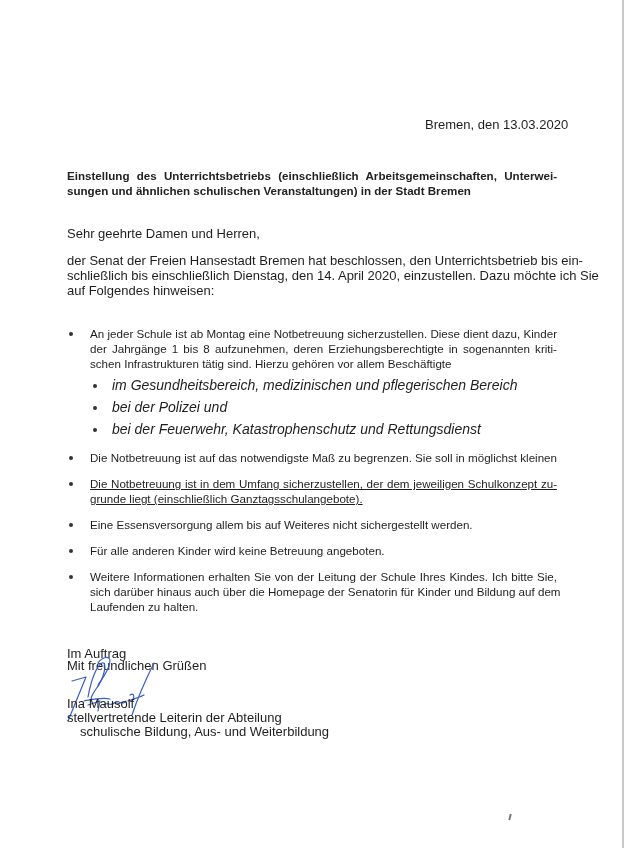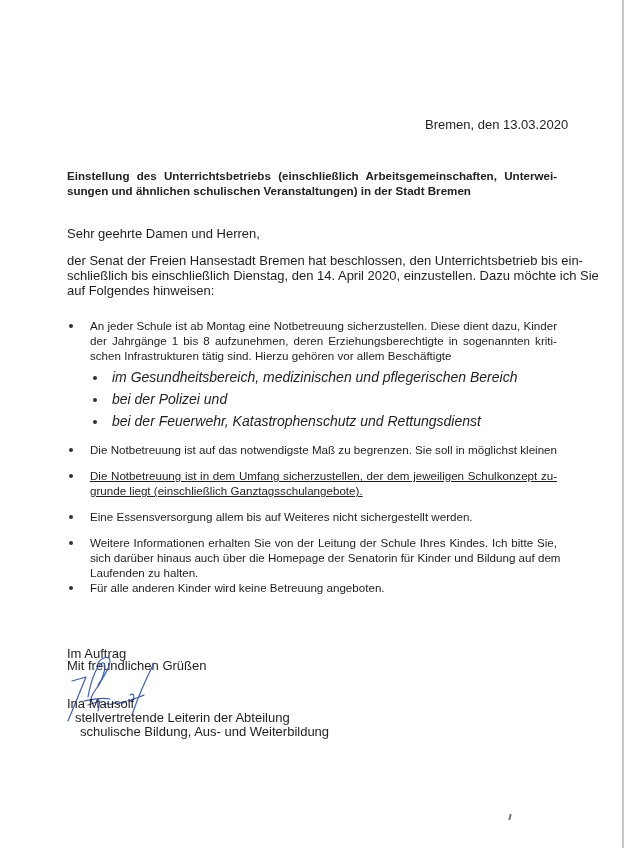--- a/index.html
+++ b/index.html
@@ -11,30 +11,30 @@
   .abs { position: absolute; white-space: nowrap; font-size: 13px; line-height: 15px; }
   .date { left: 425px; top: 117px; }
   .subject { left: 67px; top: 168px; font-weight: bold; font-size: 11.6px; line-height: 15px; color: #222; }
   .subject .l1 { display: block; width: 490px; text-align: justify; text-align-last: justify; }
   .subject .l2 { display: block; }
   .salutation { left: 67px; top: 226px; }
   .intro { left: 67px; top: 253px; }
   .intro span { display: block; }
   .just { width: 490px; text-align: justify; text-align-last: justify; }
   .list { position: absolute; left: 67px; top: 318px; width: 490px; margin: 0; padding: 0; list-style: none; }
-  .li { position: relative; padding-left: 23px; font-size: 11.6px; line-height: 15px; white-space: nowrap; }
+  .li { position: relative; padding-left: 23px; font-size: 11.6px; line-height: 15px; white-space: nowrap; margin-top: 8px; }
   .li .bullet { position: absolute; left: 2px; top: 6px; width: 4px; height: 4px; border-radius: 50%; background: #333; }
   .li .line { display: block; }
   .li .line.just { width: 467px; }
   .sub { position: relative; padding-left: 45px; font-size: 14px; line-height: 15px; white-space: nowrap; font-style: italic; }
   .sub .bullet { position: absolute; left: 26px; top: 6px; width: 4px; height: 4px; border-radius: 50%; background: #333; }
   .closing { left: 67px; top: 618px; margin-top: 40px; }
   .im-auftrag { left: 67px; top: 646px; }
   .name { left: 67px; top: 696px; }
-  .title1 { left: 67px; top: 710px; margin-left: 8px; }
+  .title1 { left: 67px; top: 710px; }
   .title2 { left: 80px; top: 724px; }
   .signature { position: absolute; left: 58px; top: 655px; width: 110px; height: 70px; }
   .mark { position: absolute; left: 509px; top: 814px; width: 2px; height: 6px; background: #777; transform: rotate(15deg); }
 </style>
 </head>
 <body>
 
 <div class="page-edge"></div>
 
 <div class="abs date">Bremen, den 13.03.2020</div>
@@ -77,29 +77,29 @@
   </li>
   <li class="li" style="margin-bottom:11px;text-decoration:underline;">
     <span class="bullet"></span>
     <span class="line just">Die Notbetreuung ist in dem Umfang sicherzustellen, der dem jeweiligen Schulkonzept zu-</span>
     <span class="line">grunde liegt (einschließlich Ganztagsschulangebote).</span>
   </li>
   <li class="li" style="margin-bottom:11px;">
     <span class="bullet"></span>
     <span class="line">Eine Essensversorgung allem bis auf Weiteres nicht sichergestellt werden.</span>
   </li>
+  <li class="li" style="margin-bottom:11px;">
+    <span class="bullet"></span>
+    <span class="line">Für alle anderen Kinder wird keine Betreuung angeboten.</span>
+  </li>
   <li class="li">
     <span class="bullet"></span>
     <span class="line just">Weitere Informationen erhalten Sie von der Leitung der Schule Ihres Kindes. Ich bitte Sie,</span>
     <span class="line just">sich darüber hinaus auch über die Homepage der Senatorin für Kinder und Bildung auf dem</span>
     <span class="line">Laufenden zu halten.</span>
-  </li>
-  <li class="li" style="margin-bottom:11px;">
-    <span class="bullet"></span>
-    <span class="line">Für alle anderen Kinder wird keine Betreuung angeboten.</span>
   </li>
 </ul>
 
 <div class="abs closing">Mit freundlichen Grüßen</div>
 <div class="abs im-auftrag">Im Auftrag</div>
 
 <svg class="signature" viewBox="0 0 110 70" fill="none" stroke="#3b5fc4" stroke-width="1.2" stroke-linecap="round" stroke-linejoin="round">
   <path d="M14 26 L28 22 L10 66"></path>
   <path d="M30 42 C34 20, 40 10, 44 8 C50 6, 46 24, 38 34 C34 40, 32 44, 34 44"></path>
   <path d="M40 8 C44 2, 52 0, 52 6 C52 14, 44 24, 40 30"></path>

